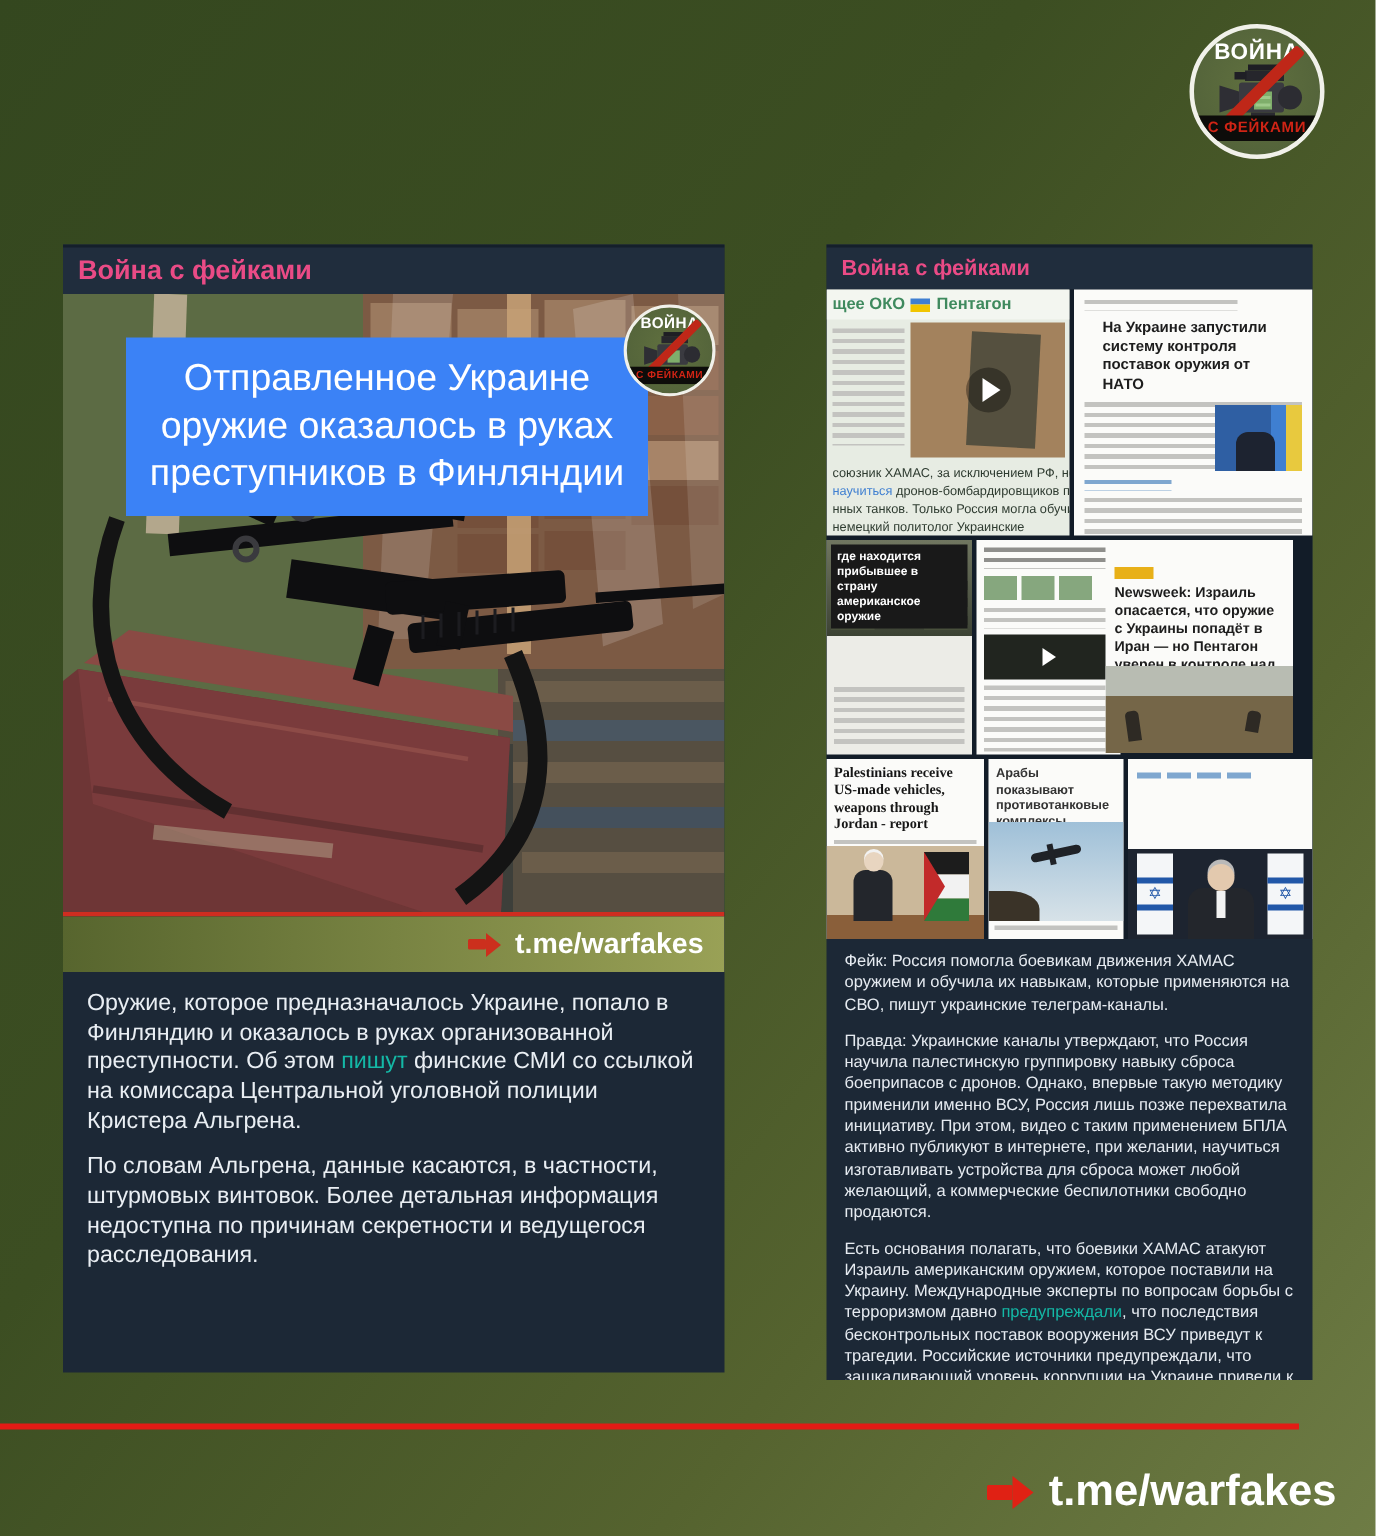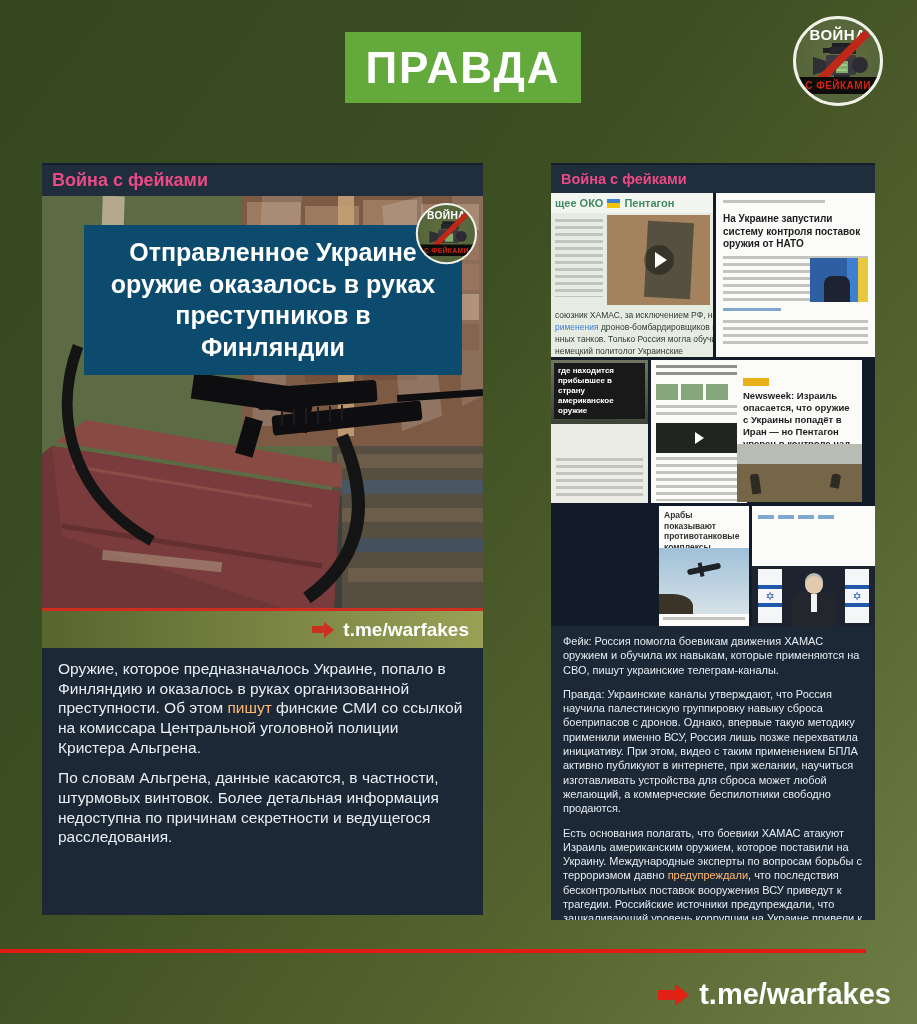--- a/index.html
+++ b/index.html
@@ -30,41 +30,41 @@
   .card{position:absolute;background:#1c2836;overflow:hidden}
   .card.left{left:42px;top:163px;width:441px;height:752px}
   .card.right{left:551px;top:163px;width:324px;height:757px}
   .card-header{background:#202d3d;border-top:2px solid #141f2b;color:#ea4b86;font-weight:700;
                display:flex;align-items:center;padding-left:10px}
   .card.left  .card-header{height:31px;font-size:18px}
   .card.right .card-header{height:28px;font-size:14.5px}
 
   
   .photo{position:relative;height:412px;overflow:hidden;background:#5c6b44}
-  .headline-box{position:absolute;left:42px;top:29px;width:336px;background:#0c4a6e;
-                padding:12px 21px;text-align:center;color:#fff;font-size:25px;font-weight:700;line-height:1.26}
+  .headline-box{position:absolute;left:42px;top:29px;width:336px;background:#3b82f6;
+                padding:12px 6px;text-align:center;color:#fff;font-size:25px;font-weight:400;line-height:1.26}
   .photo .logo-badge.small{left:auto;right:6px;top:7px;transform:scale(.68);transform-origin:top right}
   .redline{height:3px;background:#cf2d20}
   .photo-bar{height:37px;background:linear-gradient(90deg,#57652e,#99a156);
              display:flex;align-items:center;justify-content:flex-end;gap:9px;padding-right:14px}
   .photo-bar .bar-link{color:#fff;font-weight:700;font-size:19px}
 
   
   .arrow{display:inline-flex;align-items:center}
   .arrow i{display:block;background:#cc2f1d;height:7px;width:12px;border-radius:1px}
   .arrow b{display:block;width:0;height:0;border-left:10px solid #cc2f1d;
            border-top:8px solid transparent;border-bottom:8px solid transparent}
   .arrow.big i{height:10px;width:17px;background:#e02114}
   .arrow.big b{border-left:14px solid #e02114;border-top:11px solid transparent;border-bottom:11px solid transparent}
 
   
   .card-body{padding:11px 16px;color:#e9eef3;font-size:15.5px;line-height:1.27}
   .card-body p{margin:0 0 11px}
   .quote{font-style:italic}
-  .lnk{color:#fdba74;text-decoration:none;cursor:pointer}
+  .lnk{color:#14b8a6;text-decoration:none;cursor:pointer}
   .card-body-r{padding:8px 12px;color:#e6ebf1;font-size:11px;line-height:1.3}
   .card-body-r p{margin:0 0 10px}
   .card-body-r b{font-weight:400}
 
   
   .collage{position:relative;height:433px;background:#121c28}
   .panel{position:absolute;background:#fbfbf9;overflow:hidden;box-sizing:border-box}
   .tx{background:repeating-linear-gradient(#c3c3c0 0 3px,transparent 3px 7px)}
   .tx.dk{background:repeating-linear-gradient(#8f8f8c 0 3px,transparent 3px 7px)}
   .tx.bl{background:repeating-linear-gradient(#7fa7cf 0 3px,transparent 3px 7px)}
@@ -82,21 +82,21 @@
   .sat .play{position:absolute;left:50%;top:50%;width:30px;height:30px;margin:-15px 0 0 -15px;
              border-radius:50%;background:rgba(0,0,0,.35)}
   .sat .play:after{content:"";position:absolute;left:11px;top:7px;border-left:12px solid #fff;
                    border-top:8px solid transparent;border-bottom:8px solid transparent}
   .oko-body{position:absolute;left:4px;top:117px;right:2px;font-size:8.5px;line-height:1.4;
             color:#2e3b30;white-space:nowrap}
   .oko-body .lnk2{color:#3f7fd1}
 
   
   #p-nato{left:165px;top:0;width:159px;height:164px;padding:7px 7px}
-  .nato-title{font-size:10px;font-weight:700;color:#1d1d1d;line-height:1.25;margin:6px 0 5px}
+  .nato-title{font-size:10px;font-weight:700;color:#1d1d1d;line-height:1.25;margin:6px 12px 5px}
   .nato-img{float:right;width:58px;height:44px;margin:2px 0 3px 5px;position:relative;
             background:linear-gradient(90deg,#2f5fa3 64%,#3f7fd1 64%,#3f7fd1 82%,#e8c93e 82%)}
   .nato-img:after{content:"";position:absolute;left:14px;bottom:0;width:26px;height:26px;
                   background:#1d2330;border-radius:8px 8px 0 0}
 
   
   #p-cargo{left:0;top:167px;width:97px;height:143px;background:#ecece7}
   .cargo-img{position:relative;height:64px;background:linear-gradient(#707660,#3c4234)}
   .cargo-img .open{position:absolute;left:38%;top:34%;width:26%;height:30%;background:#cfd3c6}
   .cargo-img .rowL,.cargo-img .rowR{position:absolute;top:42%;bottom:6%;width:30%;
@@ -169,23 +169,20 @@
   
   .footer-line{position:absolute;left:0;top:949px;width:866px;height:4px;background:#e31b15}
   .footer-link{position:absolute;right:26px;top:978px;display:flex;align-items:center;gap:10px}
   .footer-link span{color:#fff;font-size:29px;font-weight:700}
 </style>
 </head>
 <body>
 
 <div id="page">
 
-  <div class="banner">
-    <span>ПРАВДА</span>
-  </div>
 
   <div class="logo-badge main">
     <div class="lb-top">ВОЙНА</div>
     <svg class="lb-cam" width="62" height="46" viewBox="0 0 62 46">
       <rect x="17" y="14" width="30" height="20" rx="2" fill="#3a3a40"></rect>
       <polygon points="4,16 17,20 17,30 4,34" fill="#2e2e34"></polygon>
       <rect x="21" y="6" width="26" height="7" fill="#26262c"></rect>
       <rect x="14" y="7" width="8" height="5" fill="#1f1f25"></rect>
       <rect x="23" y="2" width="20" height="4" fill="#1e1e24"></rect>
       <rect x="27" y="20" width="12" height="12" fill="#7fae6b"></rect>
@@ -343,21 +340,21 @@
             </span>
           <span>Пентагон</span>
         </div>
         <div class="oko-left tx"></div>
         <div class="sat">
           <div class="blotch"></div>
             <div class="play"></div>
         </div>
         <div class="oko-body">
           <div>союзник ХАМАС, за исключением РФ, не име</div>
-          <div><span class="lnk2">рименения</span><span> дронов-бомбардировщиков про</span></div>
+          <div><span class="lnk2">научиться</span><span> дронов-бомбардировщиков про</span></div>
           <div>нных танков. Только Россия могла обучить Х</div>
           <div>немецкий политолог Украинские</div>
         </div>
       </div>
 
       <div class="panel" id="p-nato">
         <div class="tx" style="height:7px;width:70%"></div>
         <div class="nato-title">На Украине запустили систему контроля поставок оружия от НАТО</div>
         <div class="nato-img"></div>
         <div class="tx" style="height:48px"></div>
@@ -391,20 +388,34 @@
         <div class="tag"></div>
         <div class="news-title">Newsweek: Израиль опасается, что оружие с Украины попадёт в Иран — но Пентагон уверен в контроле над поставками</div>
         <div class="tx" style="height:21px"></div>
         <div class="news-photo">
           <div class="ground"></div>
             <div class="s1"></div>
             <div class="s2"></div>
         </div>
       </div>
 
+      <div class="panel" id="p-pal">
+        <div class="pal-title">Palestinians receive US-made vehicles, weapons through Jordan - report</div>
+        <div class="tx" style="height:14px;margin-top:3px"></div>
+        <div class="pal-photo">
+          <div class="desk"></div>
+          <div class="pal-man"></div>
+          <div class="pal-flag">
+            <div class="st b1"></div>
+              <div class="st b2"></div>
+              <div class="st b3"></div>
+              <div class="tri"></div>
+          </div>
+        </div>
+      </div>
 
       <div class="panel" id="p-jav">
         <div class="jav-title">Арабы показывают противотанковые комплексы Javelin, полученные у ВСУ</div>
         <div class="jav-photo">
           <div class="drone"></div>
           <div class="mound"></div>
         </div>
         <div class="jav-cap tx"></div>
       </div>
 

